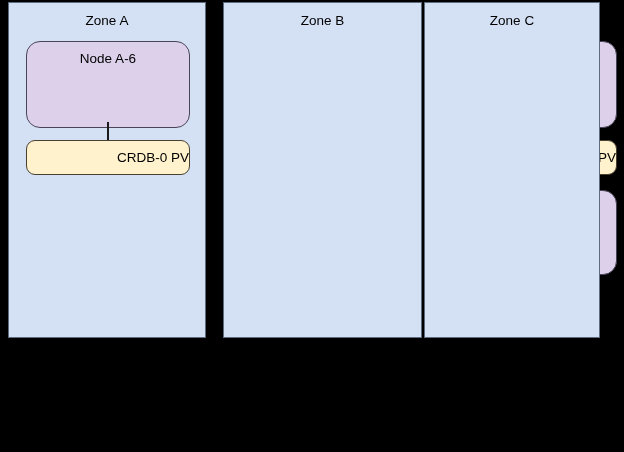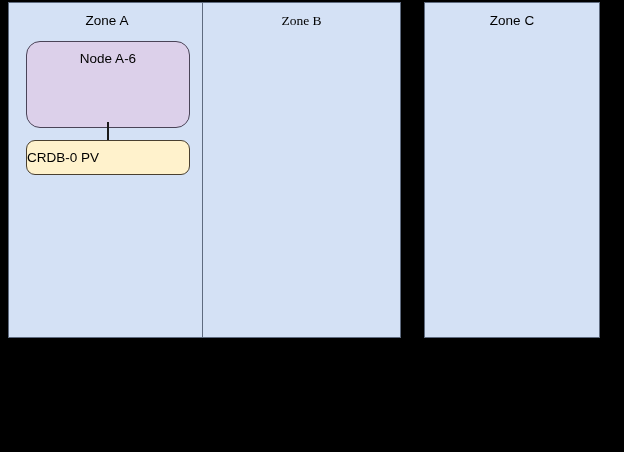--- a/index.html
+++ b/index.html
@@ -26,21 +26,21 @@
 
   .zone {
     position: absolute;
     top: 2px;
     height: 336px;
     background: #d4e1f5;
     border: 1px solid #5f6b7f;
     box-sizing: border-box;
   }
   #zone-a { left: 8px;   width: 198px; }
-  #zone-b { left: 202px; width: 199px; font-family: Liberation Serif, serif; }
+  #zone-b { left: 223px; width: 199px; }
   #zone-c { left: 424px; width: 176px; }
 
   .zone-title {
     position: absolute;
     top: 10px;
     left: 0;
     width: 100%;
     text-align: center;
     font-size: 13.5px;
     line-height: 16px;
@@ -65,21 +65,21 @@
   }
 
   .pv {
     position: absolute;
     background: #fff2cc;
     border: 1px solid #4a4030;
     border-radius: 9px;
     box-sizing: border-box;
     display: flex;
     align-items: center;
-    justify-content: flex-start;
+    justify-content: flex-end;
     font-size: 13.5px;
   }
 
   .connector {
     position: absolute;
     width: 1.5px;
     background: #1a1a1a;
   }
 
   .cyl {

